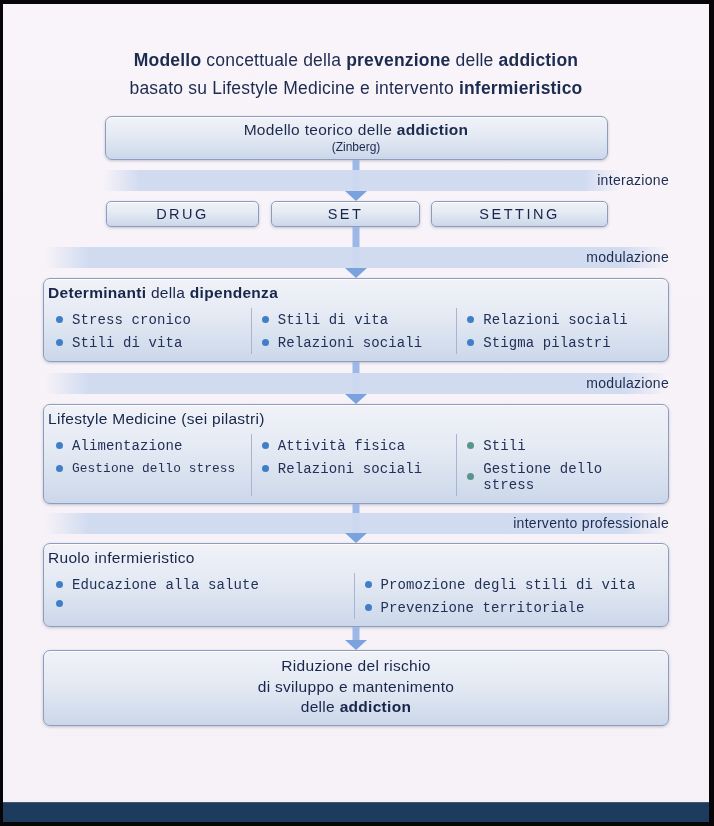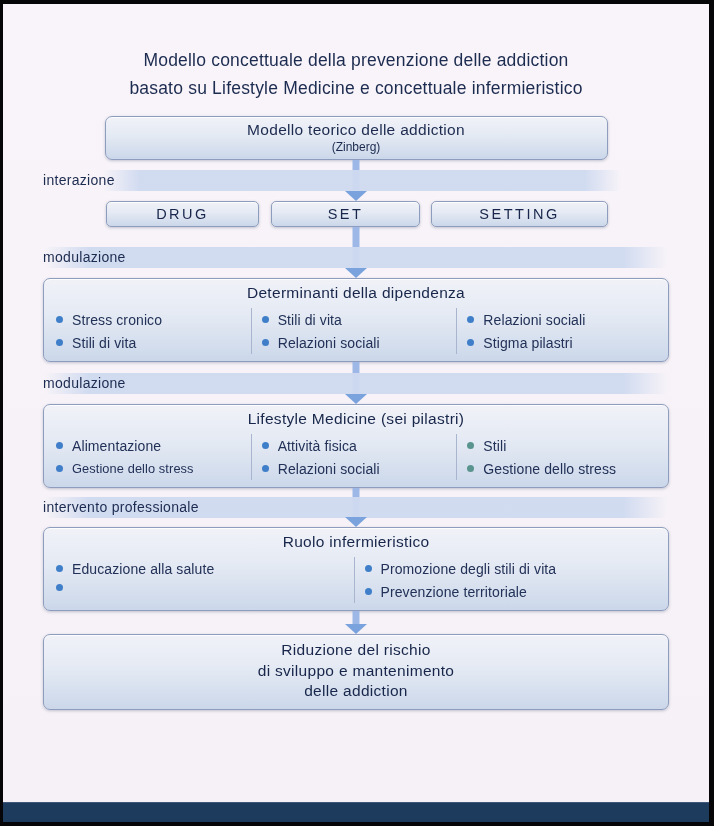--- a/index.html
+++ b/index.html
@@ -14,76 +14,76 @@
     background:linear-gradient(180deg,#f8f4f9 0%,#f6f2f7 60%,#f5f1f6 100%);
   }
   .footer-band{
     position:absolute;left:0;right:0;bottom:0;height:19px;
     background:#1d3b5c;border-top:1.5px solid #42587a;
   }
   .content{width:626px;margin:0 auto;position:relative;padding-top:42px;color:#1b2a4e;}
 
   
   .title{ text-align:center;font-size:17.5px;line-height:28px;letter-spacing:.2px;color:#1c2b50;}
-  .b{font-weight:normal;}
+  .b{font-weight:bold;}
 
   
   .bigbox,.smallbox,.theorybox{
     border:1px solid #8e9dbd;border-radius:7px;
     background:linear-gradient(180deg,#f1f2f8 0%,#e3e9f3 48%,#cbd7ea 100%);
     box-shadow:inset 0 1px 0 rgba(255,255,255,.85), 0 1px 3px rgba(55,65,105,.28);
   }
   .theorybox{width:501px;margin:14px auto 0;text-align:center;padding:4px 0 5px;}
   .theory-title{font-size:15.5px;letter-spacing:.3px;}
   .theory-sub{font-size:12px;margin-top:1px;}
 
   
   .arrow-block{position:relative;width:100%;}
   .ab-shaft{position:absolute;left:50%;transform:translateX(-50%);width:7px;background:#9db8e6;}
   .ab-head{position:absolute;left:50%;transform:translateX(-50%);width:0;height:0;
     border-left:11px solid transparent;border-right:11px solid transparent;border-top:10px solid #7aa3de;}
   .ab-band{position:absolute;height:21px;
     background:linear-gradient(90deg,rgba(207,218,240,0) 0%,rgba(207,218,240,.95) 7%,rgba(207,218,240,.95) 93%,rgba(207,218,240,0) 100%);}
   .ab-band.wide{left:2px;right:2px;}
   .ab-band.narrow{left:60px;right:48px;}
-  .ab-label{position:absolute;width:100%;text-align:left;font-size:14px;letter-spacing:.3px;color:#1c2b50;}
+  .ab-label{position:absolute;width:100%;text-align:right;font-size:14px;letter-spacing:.3px;color:#1c2b50;}
 
   
   .triad{display:flex;width:502px;margin-left:63px;}
   .smallbox{height:24px;border-radius:5px;display:flex;align-items:center;justify-content:center;
     font-size:14.5px;letter-spacing:2.5px;color:#17264a;}
   .sb-drug{width:151px;margin-right:12px;}
   .sb-set{width:147px;margin-right:11px;}
   .sb-setting{width:175px;}
 
   
   .bigbox{width:624px;}
-  .box-header{text-align:center;font-size:15.5px;letter-spacing:.3px;color:#17264a;padding:5px 4px 3px;}
-  .box-body{display:flex;padding:3px 6px 7px 10px;}
+  .box-header{font-size:15.5px;letter-spacing:.3px;color:#17264a;padding:5px 4px 3px;}
+  .box-body{display:flex;padding:3px 6px 7px 10px;font-family:Liberation Mono, monospace;}
   .col{flex:1;min-width:0;padding:0 4px 0 2px;}
   .col + .col{border-left:1px solid #a9b5ce;padding-left:10px;}
   .item{display:flex;align-items:center;font-size:14px;letter-spacing:.1px;color:#223157;padding:3.5px 0;}
   .dot{width:7px;height:7px;border-radius:50%;background:#3f7ec8;flex:none;margin-right:9px;}
   .dot.teal{background:#5a948e;}
 
   
   .outcome{width:624px;text-align:center;padding:5px 0 7px;font-size:15.5px;line-height:1.33;letter-spacing:.3px;color:#17264a;}
 
   
   .h-arrow1{height:41px;} .h-arrow2{height:51px;} .h-arrow3{height:42px;} .h-arrow4{height:39px;} .h-arrow5{height:23px;}
 </style>
 </head>
 <body>
 
 <div class="page">
   <div class="content">
 
     <div class="title">
       <div><span class="b">Modello</span><span> concettuale della </span><span class="b">prevenzione</span><span> delle </span><span class="b">addiction</span></div>
-      <div><span>basato su Lifestyle Medicine e concettuale </span><span class="b">infermieristico</span></div>
+      <div><span>basato su Lifestyle Medicine e intervento </span><span class="b">infermieristico</span></div>
     </div>
 
     <div class="theorybox">
       <div class="theory-title"><span>Modello teorico delle </span><span class="b">addiction</span></div>
       <div class="theory-sub">(Zinberg)</div>
     </div>
 
     <div class="arrow-block h-arrow1">
       <div class="ab-shaft" style="top:0;height:30px;"></div>
       <div class="ab-band narrow" style="top:10px;"></div>

